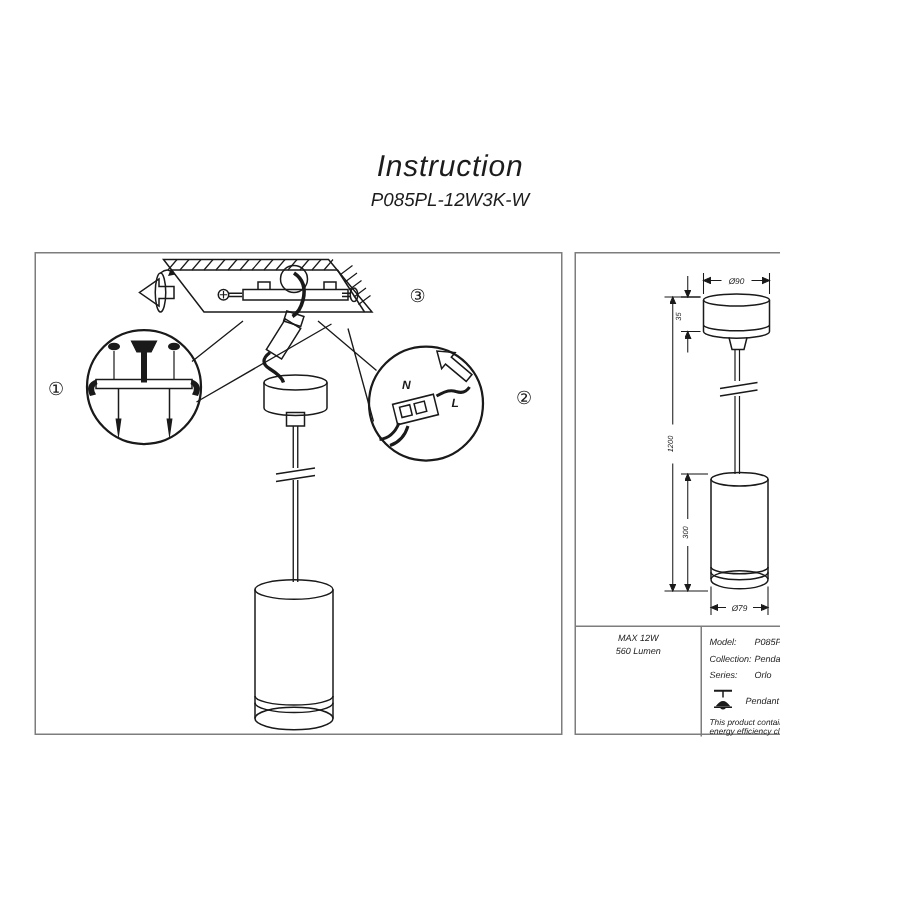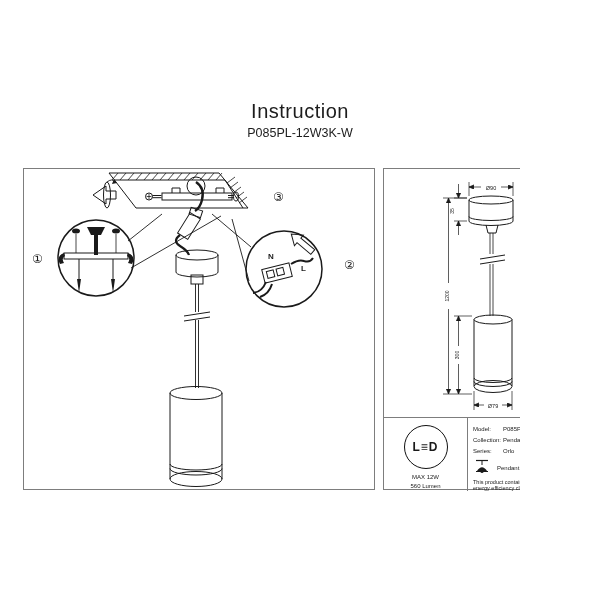--- a/index.html
+++ b/index.html
@@ -1,17 +1,17 @@
 <!DOCTYPE html>
 <html><head>
 <meta charset="utf-8">
 <style>
   html,body{margin:0;padding:0;background:#fff;}
   .sheet{position:relative;width:520px;height:600px;background:#ffffff;
-         font-family:"Liberation Sans","DejaVu Sans",sans-serif;color:#1a1a1a;overflow:hidden;}
+         font-family:"Liberation Sans","DejaVu Sans",sans-serif;color:#1a1a1a;overflow:hidden;font-style:italic;}
   .header{position:absolute;top:100px;left:0;width:600px;text-align:center;}
   .title{font-size:20px;letter-spacing:.5px;color:#1c1c1c;}
   .subtitle{font-size:12.5px;margin-top:3px;color:#1c1c1c;}
   .panel{position:absolute;border:1px solid #7d7d7d;background:#fff;box-sizing:border-box;}
   .panel-left{left:23px;top:168px;width:352px;height:322px;}
   .panel-right{left:383px;top:168px;width:197px;height:322px;display:flex;flex-direction:column;}
   .drawing-area{height:249px;border-bottom:1px solid #7d7d7d;box-sizing:border-box;}
   .spec-row{flex:1;display:flex;}
   .led-cell{width:87px;border-right:1px solid #7d7d7d;box-sizing:border-box;text-align:center;}
   .led-circle{width:42px;height:42px;border:1.6px solid #111;border-radius:50%;
@@ -192,23 +192,20 @@
           <line x1="90" y1="236" x2="128" y2="236" marker-start="url(#ar)" marker-end="url(#ar)"></line>
           <rect x="100" y="231.5" width="18" height="9" fill="#ffffff" stroke="none"></rect>
           <text x="109" y="238.5" font-size="5.5" text-anchor="middle" stroke="none">Ø79</text>
         </g>
       </svg>
     </div>
 
     <div class="spec-row">
 
       <div class="led-cell">
-        <div class="led-circle">
-          <span>L≡D</span>
-        </div>
         <div class="led-sub">MAX 12W</div>
         <div class="led-sub2">560 Lumen</div>
       </div>
 
       <div class="info-cell">
         <div class="irow">
           <span class="ilabel">Model:</span>
           <span class="ival">P085PL-12W3K-W</span>
         </div>
         <div class="irow">

